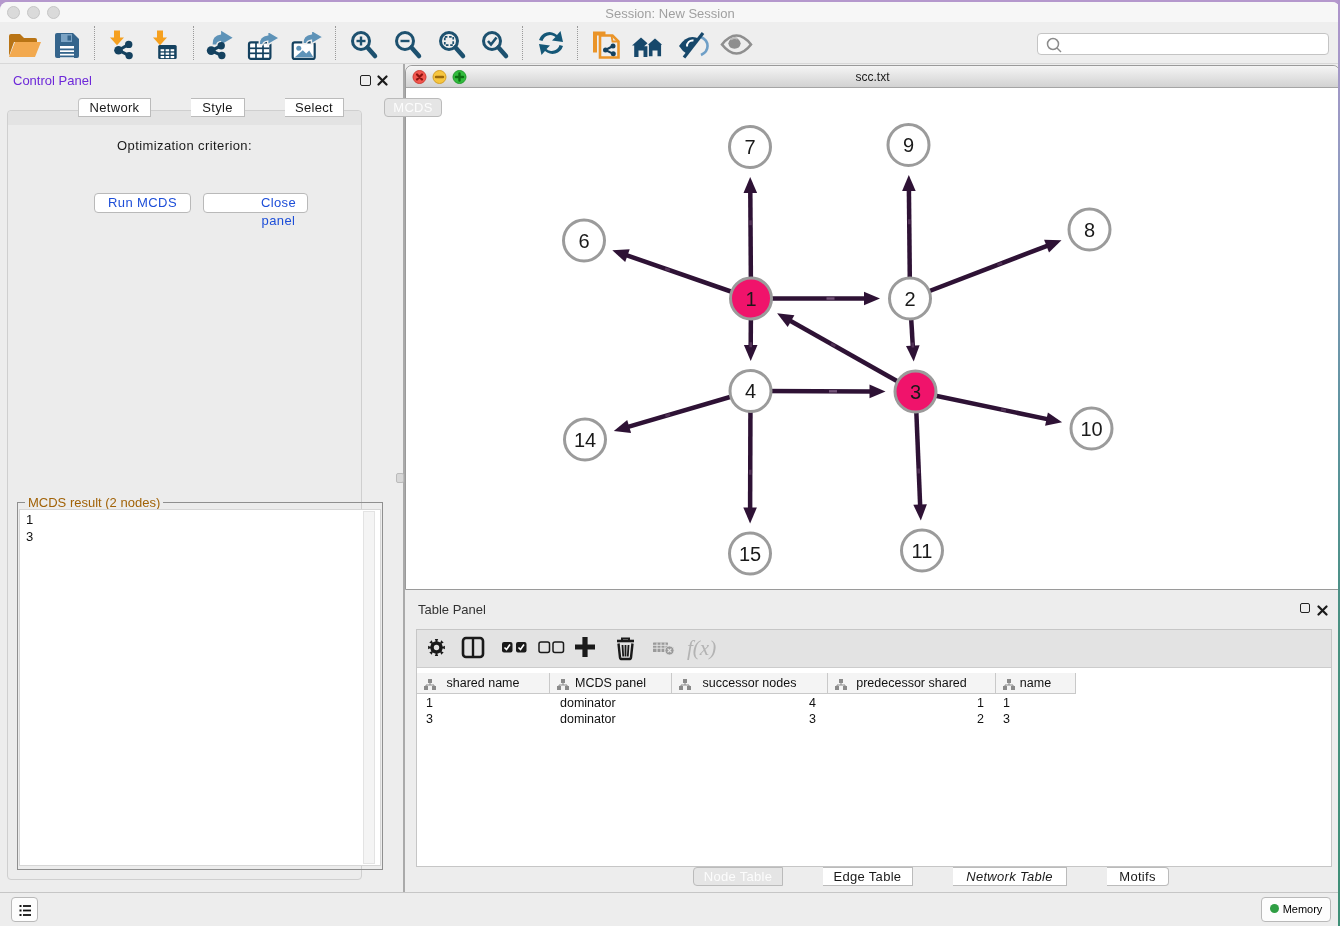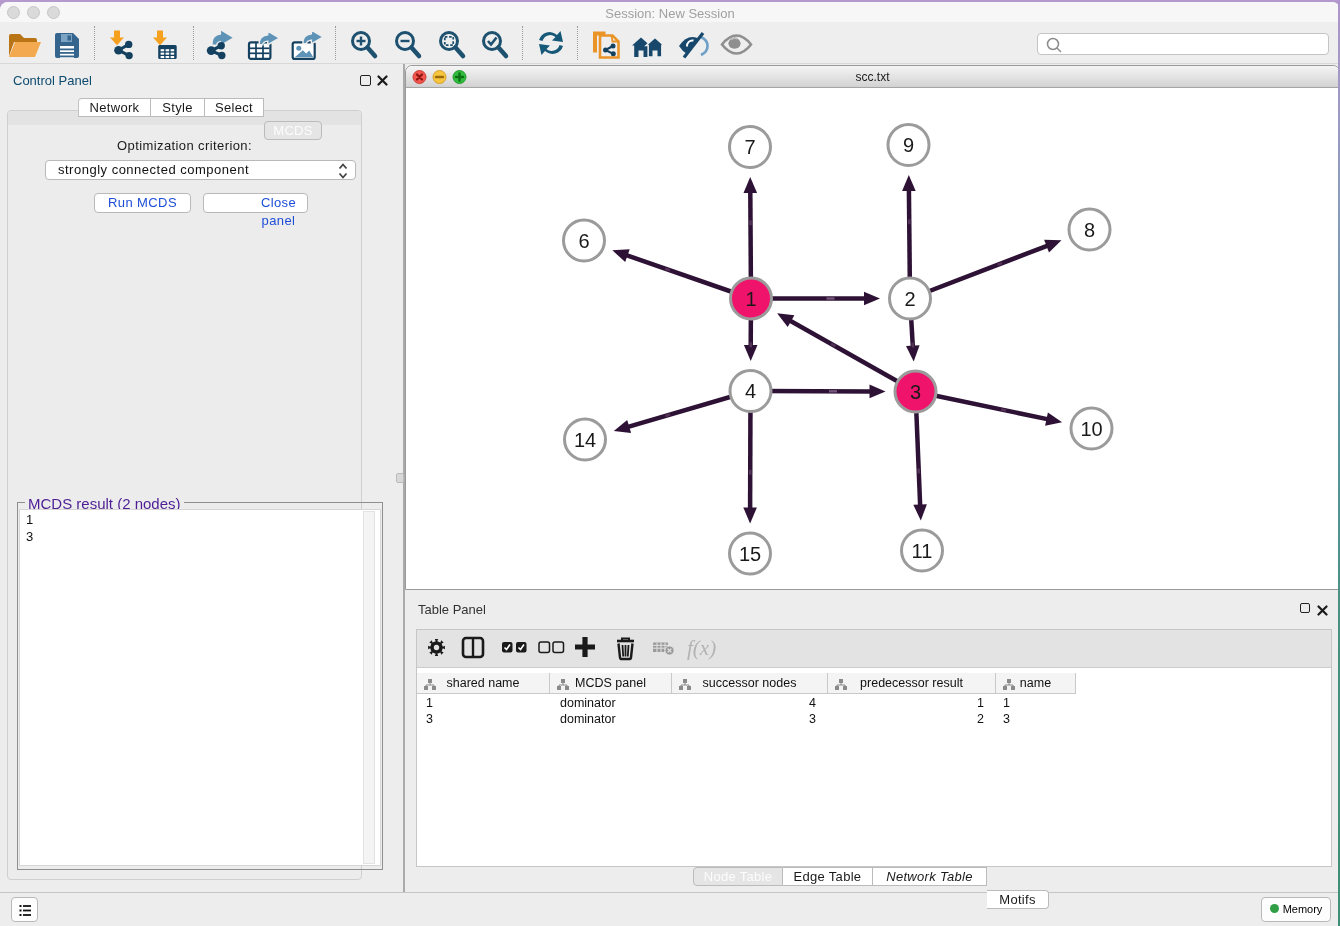--- a/index.html
+++ b/index.html
@@ -13,36 +13,36 @@
 
 #toolbar { position:absolute; left:0; top:22px; width:1340px; height:42px; background:#eeeeee; border-bottom:1px solid #d8d8d8; }
 .sep { position:absolute; top:4px; height:34px; width:0; border-left:1px dotted #9a9a9a; }
 
 #search { position:absolute; left:1037px; top:11px; width:292px; height:22px; background:#fff; border:1px solid #c4c4c4; border-radius:4px; }
 
 #main { position:absolute; left:0; top:64px; width:1340px; height:828px; background:#e7e7e7; }
 #vdiv { position:absolute; left:403px; top:0px; width:2px; height:828px; background:#aaaaaa; }
 
 #cpanel { position:absolute; left:0; top:0; width:403px; height:828px; background:#ededed; }
-#cp-head { position:absolute; left:13px; top:9px; font-size:13px; color:#0c4a6e; }
+#cp-head { position:absolute; left:13px; top:9px; font-size:13px; color:#6d28d9; }
 .winbtn-sq { position:absolute; width:11px; height:11px; border:1.5px solid #222; border-radius:2px; top:11px; }
 
-.tabrow { position:absolute; display:flex; z-index:5; }
+.tabrow { position:absolute; display:flex; z-index:5;gap:40px; }
 .tab { box-sizing:border-box; height:19px; background:#fff; border:1px solid #bbbbbb; border-left:none; font-size:13px; color:#1a1a1a; text-align:center; line-height:18px; letter-spacing:0.3px; }
 .tab.first { border-left:1px solid #c3c3c3; border-radius:4px 0 0 0; }
-.tab.last { border-radius:0 4px 0 0;margin-top:23px; }
+.tab.last { border-radius:0 4px 0 0; }
 .tab.sel { background:#e5e5e5; color:#fcfcfc; border-radius:4px; border-left:1px solid #bbbbbb; }
 #cp-body { position:absolute; left:7px; top:46px; width:355px; height:770px; background:#ececec; border:1px solid #cfcfcf; border-radius:4px; }
 #cp-band { position:absolute; left:0; top:0; width:100%; height:14px; background:#e3e3e3; border-radius:4px 4px 0 0;}
 #optlabel { position:absolute; left:0; top:27px; width:100%; text-align:center; font-size:13px; color:#1a1a1a; letter-spacing:0.4px;}
 #dropdown { position:absolute; left:37px; top:49px; width:311px; height:20px; background:#fff; border:1px solid #b9b9b9; border-radius:4px; font-size:13px; color:#111; line-height:18px; padding-left:12px; letter-spacing:0.5px; }
 .btn { position:absolute; height:20px; background:#fff; border:1px solid #b9b9b9; border-radius:4px; font-size:13px; color:#1d4ed8; text-align:center; line-height:18px; letter-spacing:0.4px; }
 
 #fieldset { position:absolute; left:9px; top:391px; width:366px; height:368px; border:1px solid #8f8f8f; }
-#fs-legend { position:absolute; left:7px; top:-8px; background:#ececec; padding:0 3px; font-size:15px; color:#4c1d95; }
+#fs-legend { position:absolute; left:7px; top:-8px; background:#ececec; padding:0 3px; font-size:13px; color:#a16207; }
 #fs-white { position:absolute; left:1px; top:6px; width:362px; height:357px; background:#fff; border:1px solid #d6d6d6; font-size:13px; color:#111; }
 #fs-scroll { position:absolute; right:5px; top:1px; width:12px; height:353px; background:#f4f4f4; border:1px solid #e3e3e3;}
 
 #right { position:absolute; left:405px; top:0; width:935px; height:828px; background:#ededed; }
 #netwin { position:absolute; left:0; top:1px; width:935px; height:525px; background:#fff; border:1px solid #9a9a9a; border-radius:7px 7px 0 0; }
 #net-titlebar { position:absolute; left:0; top:0; width:100%; height:22px; background:linear-gradient(#f5f5f5,#d2d2d2); border-bottom:1px solid #a5a5a5; border-radius:7px 7px 0 0; }
 #net-title { position:absolute; width:100%; text-align:center; top:4px; font-size:12px; color:#1a1a1a; }
 
 #tpanel { position:absolute; left:0; top:529px; width:935px; height:299px; background:#ededed; }
 #tp-head { position:absolute; left:13px; top:9px; font-size:13px; color:#333; }
@@ -214,26 +214,20 @@
       </svg>
     <div class="tabrow" style="left:78px; top:34px;">
       <div class="tab first" style="width:73px;">Network</div>
       <div class="tab" style="width:54px;">Style</div>
       <div class="tab" style="width:59px;">Select</div>
       <div class="tab sel last" style="width:58px;">MCDS</div>
     </div>
     <div id="cp-body">
       <div id="cp-band"></div>
       <div id="optlabel">Optimization criterion:</div>
-      <div id="dropdown">strongly connected component
-        <svg width="12" height="18" style="position:absolute; right:6px; top:1px;">
-          <path d="M2.5 6.5 L6 2.5 L9.5 6.5" fill="none" stroke="#444" stroke-width="1.8"></path>
-          <path d="M2.5 11.5 L6 15.5 L9.5 11.5" fill="none" stroke="#444" stroke-width="1.8"></path>
-        </svg>
-      </div>
       <div class="btn" style="left:86px; top:82px; width:97px;">Run MCDS</div>
       <div class="btn" style="left:195px; top:82px; width:105px;padding-left:46px;">Close panel</div>
       <div id="fieldset">
         <div id="fs-legend">MCDS result (2 nodes)</div>
         <div id="fs-white">
           <div style="position:absolute;left:6px;top:2px;">1</div>
           <div style="position:absolute;left:6px;top:19px;">3</div>
           <div id="fs-scroll"></div>
         </div>
       </div>
@@ -383,21 +377,21 @@
             </svg>
 <div class="th" style="left:255px;width:156px;">successor nodes</div>
 <svg style="position:absolute;left:261px;top:5px" width="14" height="13">
 <g fill="#8a8a8a">
                 <rect x="5" y="1" width="4" height="4"></rect>
                 <rect x="1" y="8" width="4" height="4"></rect>
                 <rect x="9" y="8" width="4" height="4"></rect>
               </g>
 <path d="M7 5 L7 7 M3 8 L3 7 L11 7 L11 8" stroke="#8a8a8a" stroke-width="1" fill="none"></path>
             </svg>
-<div class="th" style="left:411px;width:168px;">predecessor result</div>
+<div class="th" style="left:411px;width:168px;">predecessor shared</div>
 <svg style="position:absolute;left:417px;top:5px" width="14" height="13">
 <g fill="#8a8a8a">
                 <rect x="5" y="1" width="4" height="4"></rect>
                 <rect x="1" y="8" width="4" height="4"></rect>
                 <rect x="9" y="8" width="4" height="4"></rect>
               </g>
 <path d="M7 5 L7 7 M3 8 L3 7 L11 7 L11 8" stroke="#8a8a8a" stroke-width="1" fill="none"></path>
             </svg>
 <div class="th" style="left:579px;width:80px;">name</div>
 <svg style="position:absolute;left:585px;top:5px" width="14" height="13">

